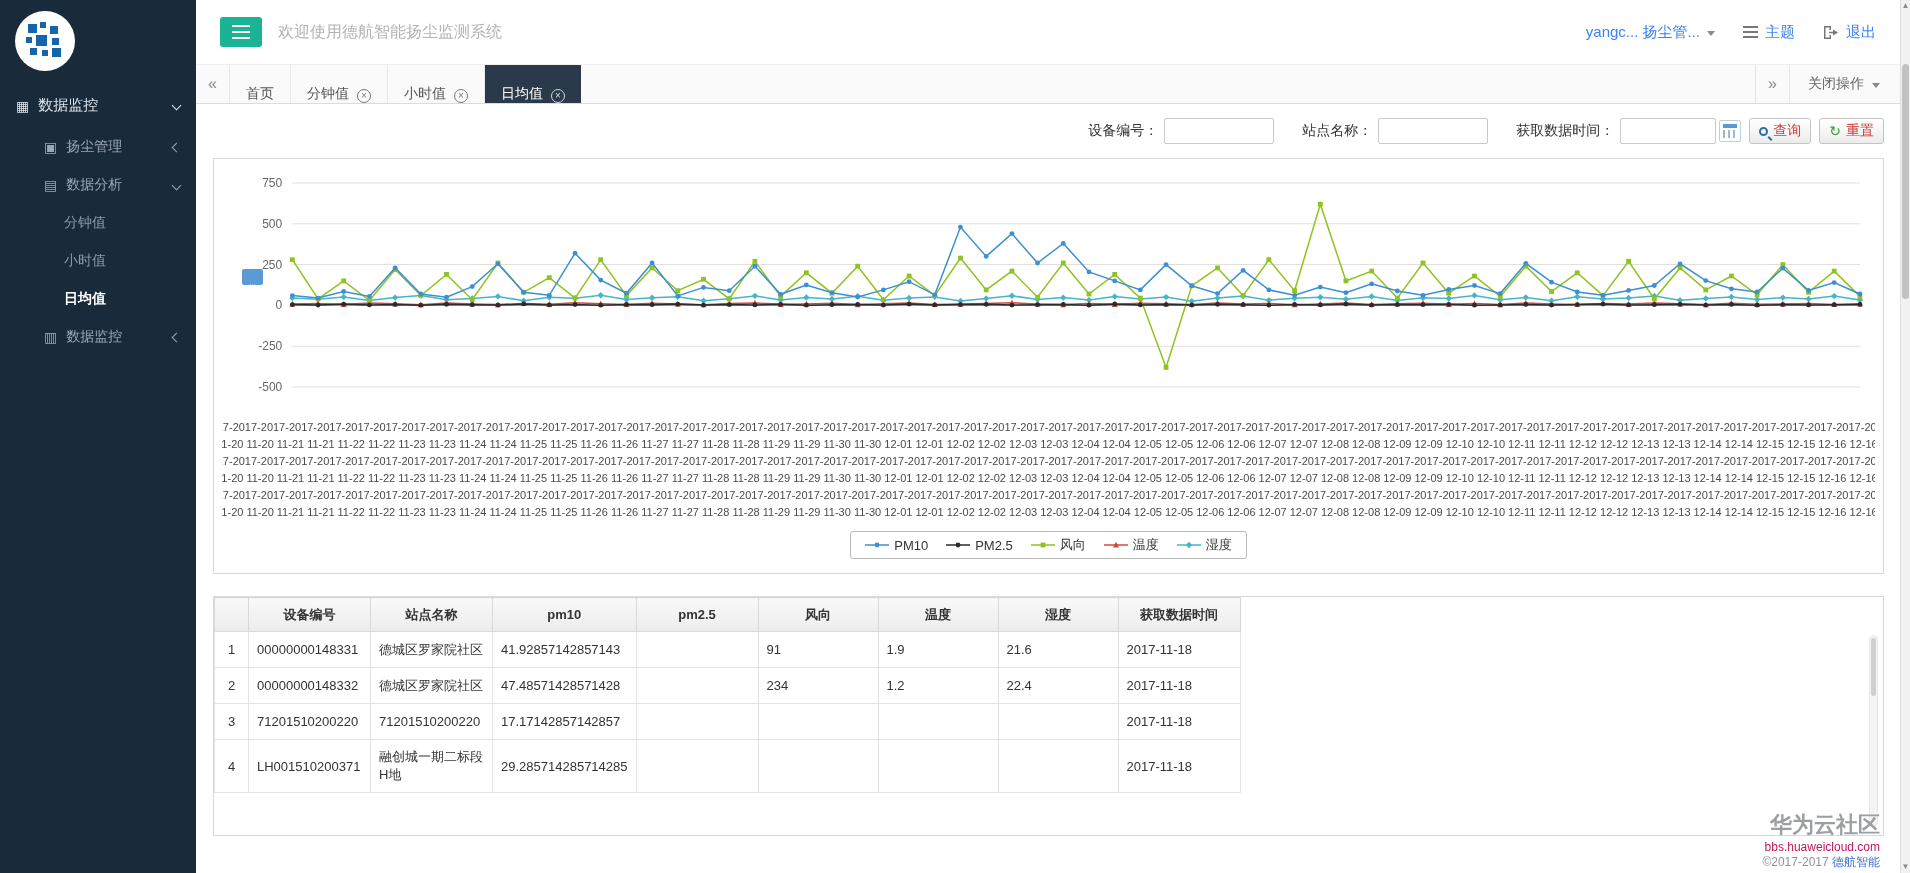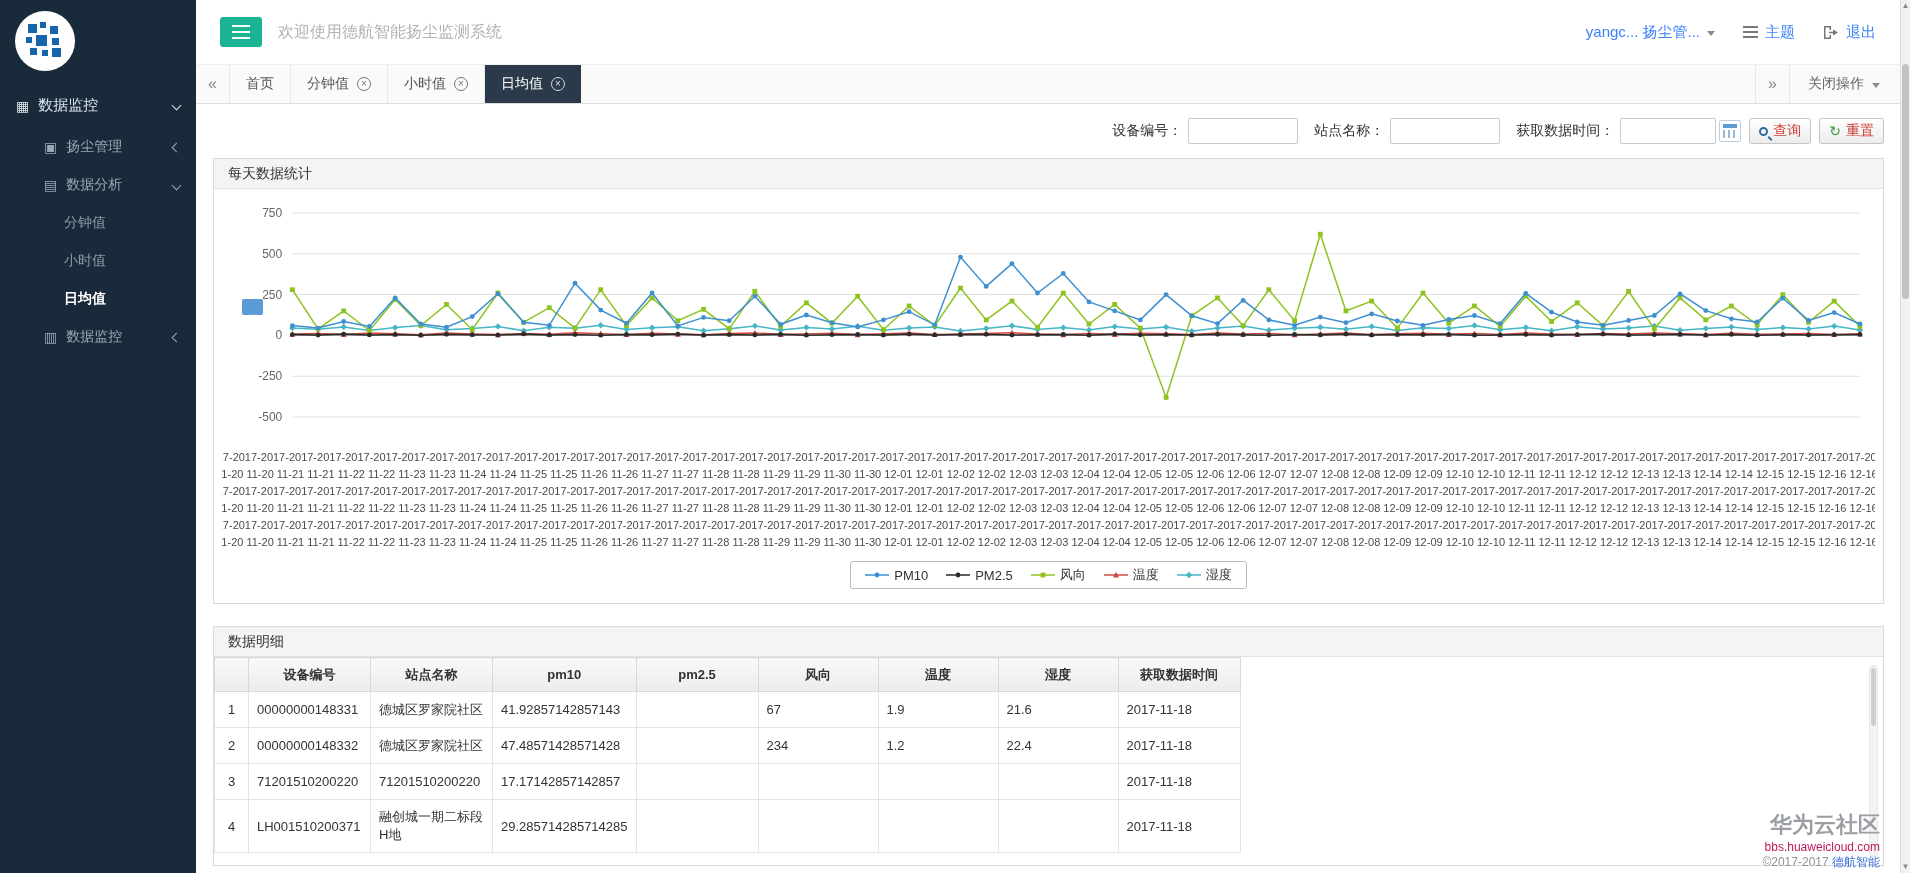--- a/index.html
+++ b/index.html
@@ -30,32 +30,32 @@
   .hbars::before,.hbars::after { content:''; position:absolute; left:0; width:18px; height:2px; background:#fff; }
   .hbars::before { top:-6px; } .hbars::after { top:6px; }
   .welcome { margin-left:16px; font-size:16px; color:#b3b3b3; }
   .topbar-right { margin-left:auto; display:flex; align-items:center; gap:28px; color:#3b82f6; font-size:15px; }
   .tb-item { display:flex; align-items:center; gap:7px; cursor:pointer; }
   .caret { width:0; height:0; border-left:4px solid transparent; border-right:4px solid transparent; border-top:5px solid #8a8a8a; display:inline-block; margin-top:2px; }
 
   .tabbar { height:40px; background:#fafafa; border-bottom:1px solid #dcdcdc; border-top:1px solid #efefef; display:flex; align-items:stretch; padding-right:26px; }
   .tab-scroll { width:34px; display:flex; align-items:center; justify-content:center; color:#888; font-size:16px; border-right:1px solid #e6e6e6; cursor:pointer; }
   .tab-scroll.right { border-right:none; border-left:1px solid #e6e6e6; }
-  .tab { display:flex; align-items:center; gap:8px; padding:0 16px; font-size:14px; color:#555; border-right:1px solid #e9e9e9; cursor:pointer; white-space:nowrap; }
+  .tab { display:flex; align-items:flex-end; gap:8px; padding:0 16px; font-size:14px; color:#555; border-right:1px solid #e9e9e9; cursor:pointer; white-space:nowrap; }
   .tab.active { background:#2b3a4a; color:#fff; border-right:none; }
   .tab-close { width:14px; height:14px; border:1px solid currentColor; border-radius:50%; font-size:10px; line-height:12px; text-align:center; opacity:.8; cursor:pointer; }
   .tab-close::before { content:'×'; }
   .tabbar-right { margin-left:auto; display:flex; align-items:stretch; }
   .close-ops { display:flex; align-items:center; gap:8px; padding:0 4px 0 18px; border-left:1px solid #e6e6e6; color:#666; font-size:14px; cursor:pointer; }
 
   
   .content { flex:1; padding:10px 26px 0 17px; position:relative; background:#fff; min-height:0; }
 
   .filterbar { display:flex; justify-content:flex-end; align-items:center; padding:4px 0 14px; font-size:14px; color:#333; }
-  .filterbar label { margin-left:16px; margin-right:6px;text-align:right; }
+  .filterbar label { margin-left:28px; margin-right:6px;text-align:right; }
   .f-input { width:110px; height:26px; border:1px solid #c9c9c9; border-radius:2px; padding:0 5px; font-size:13px; color:#333; background:#fff; }
   .f-input.date { width:96px; }
   .cal-btn { width:22px; height:22px; margin-left:3px; border:1px solid #bcd0e4; border-radius:2px; background:#fff; position:relative; cursor:pointer; display:inline-block; }
   .cal-btn::before { content:''; position:absolute; left:3px; right:3px; top:3px; height:4px; background:#5b9bd5; }
   .cal-btn::after { content:''; position:absolute; left:3px; right:3px; top:9px; bottom:3px; background:repeating-linear-gradient(90deg,#9cb8d6 0 2px,transparent 2px 5px); }
   .btn { display:flex; align-items:center; gap:5px; height:26px; padding:0 9px; margin-left:8px; border:1px solid #c4c4c4; border-radius:3px; background:linear-gradient(#ffffff,#ececec); color:#cc3b33; font-size:14px; cursor:pointer; }
   .ico-search { width:9px; height:9px; border:2px solid #2e6da4; border-radius:50%; position:relative; display:inline-block; }
   .ico-search::after { content:''; position:absolute; width:2px; height:5px; background:#2e6da4; left:8px; top:7px; transform:rotate(-45deg); }
   .ico-refresh { color:#3c9a3c; font-size:14px; line-height:1; }
 
@@ -219,21 +219,20 @@
           <span class="ico-search"></span>
           <span>查询</span>
         </button>
         <button class="btn">
           <span class="ico-refresh">↻</span>
           <span>重置</span>
         </button>
       </div>
 
       <section class="panel chart-panel">
-        <div class="panel-header">每天数据统计</div>
         <div class="chart-body">
           <span class="ylabel-box">数值</span>
           <svg id="chart-svg" viewBox="0 0 1645 252" preserveAspectRatio="none">
               <line x1="70" y1="18.0" x2="1630" y2="18.0" stroke="#e0e0e0" stroke-width="1"></line>
               <text x="60" y="22.0" text-anchor="end" font-size="12" fill="#666">750</text>
               <line x1="70" y1="58.8" x2="1630" y2="58.8" stroke="#e0e0e0" stroke-width="1"></line>
               <text x="60" y="62.8" text-anchor="end" font-size="12" fill="#666">500</text>
               <line x1="70" y1="99.6" x2="1630" y2="99.6" stroke="#e0e0e0" stroke-width="1"></line>
               <text x="60" y="103.6" text-anchor="end" font-size="12" fill="#666">250</text>
               <line x1="70" y1="140.4" x2="1630" y2="140.4" stroke="#9a9a9a" stroke-width="1"></line>
@@ -624,21 +623,20 @@
                     </svg>
                   </span>
                   <span>湿度</span>
                 </span>
             </div>
           </div>
         </div>
       </section>
 
       <section class="panel table-panel">
-        <div class="panel-header">数据明细</div>
         <table>
           <colgroup>
             <col style="width:34px">
               <col style="width:122px">
               <col style="width:122px">
               <col style="width:122px">
               <col style="width:122px">
               <col style="width:120px">
               <col style="width:120px">
               <col style="width:120px">
@@ -657,21 +655,21 @@
               <th>获取数据时间</th>
             </tr>
           </thead>
           <tbody>
             <tr>
               <td class="num">1</td>
               <td>00000000148331</td>
               <td>德城区罗家院社区</td>
               <td>41.92857142857143</td>
               <td></td>
-              <td>67</td>
+              <td>91</td>
               <td>1.9</td>
               <td>21.6</td>
               <td>2017-11-18</td>
             </tr>
             <tr>
               <td class="num">2</td>
               <td>00000000148332</td>
               <td>德城区罗家院社区</td>
               <td>47.48571428571428</td>
               <td></td>

